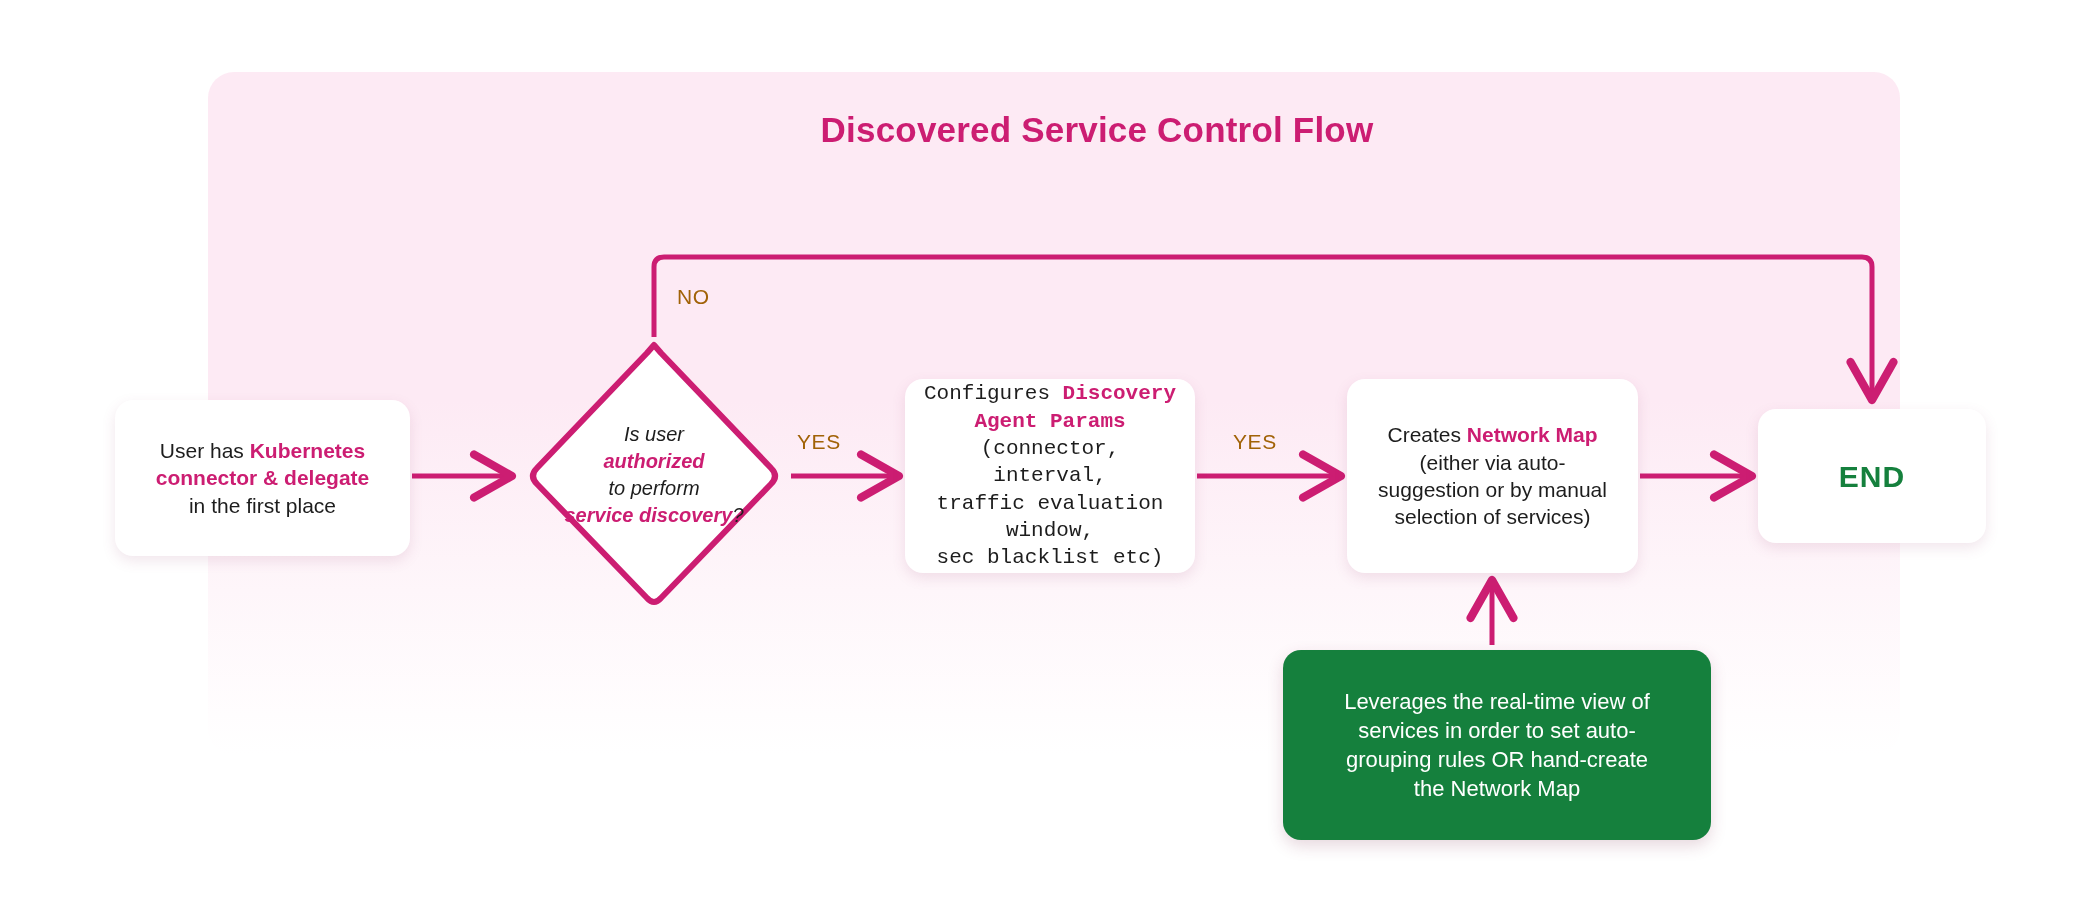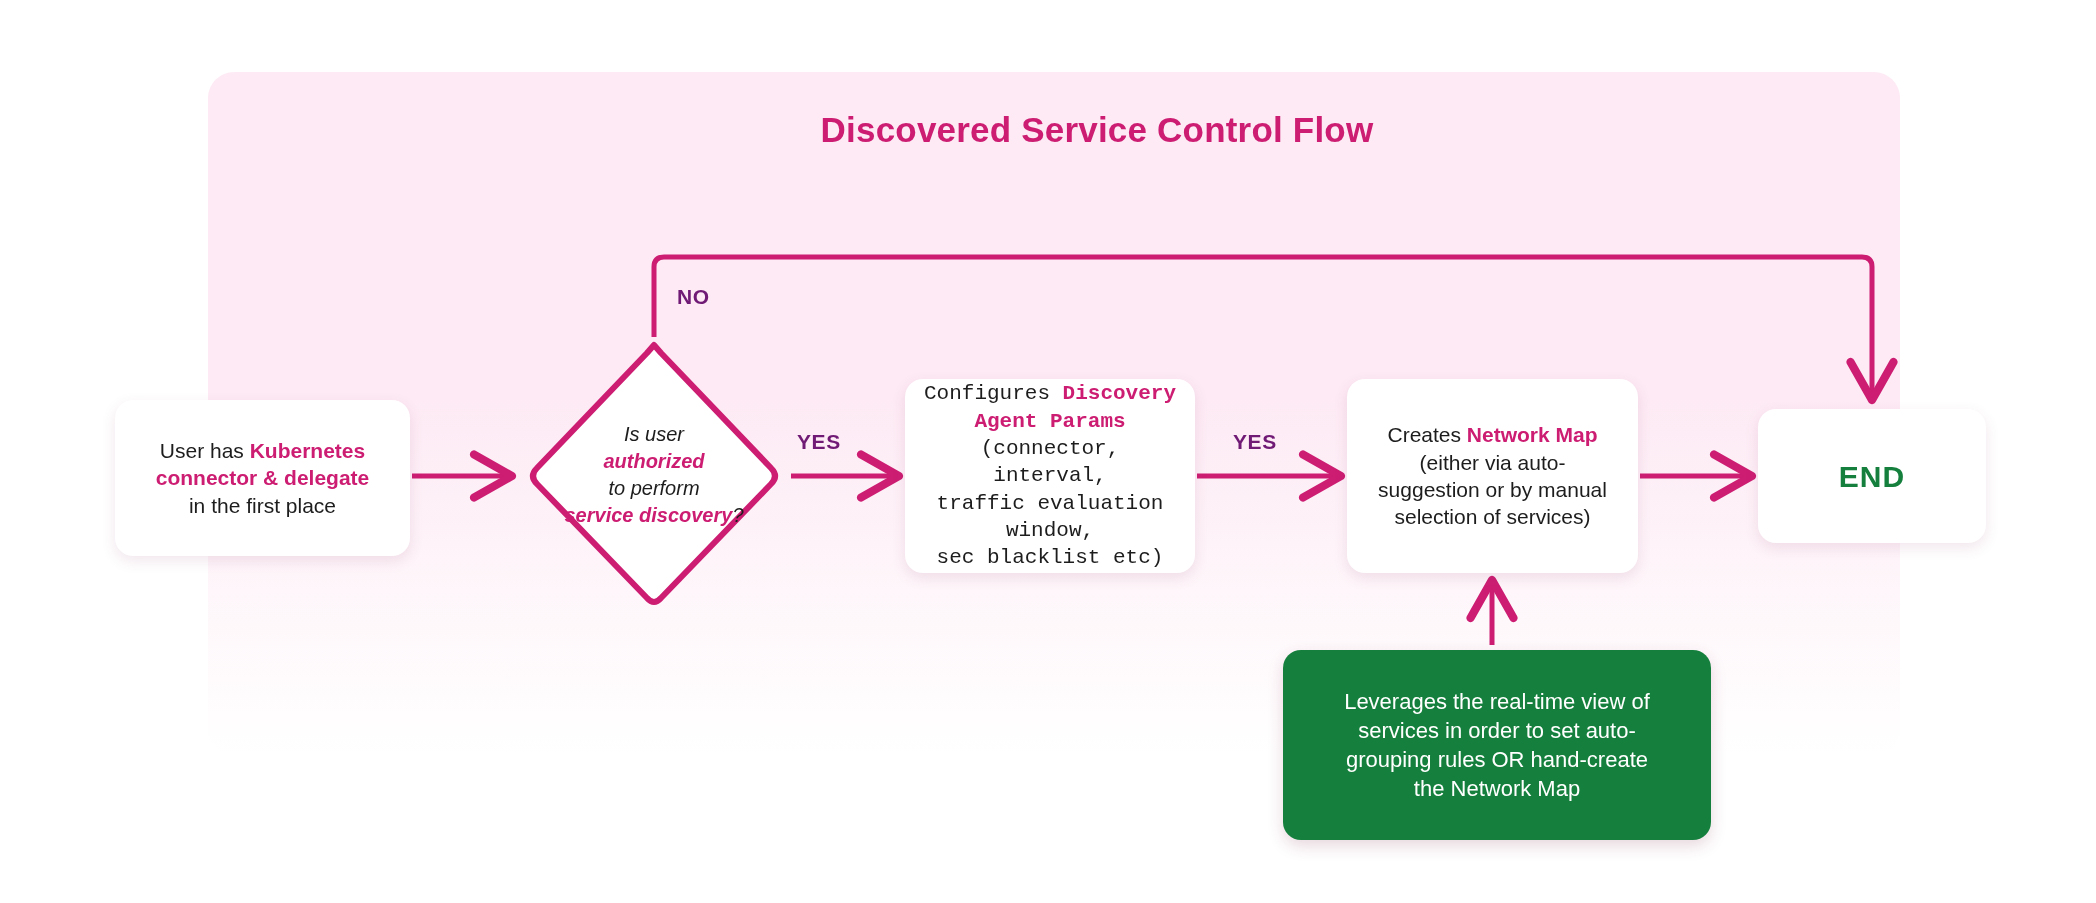--- a/index.html
+++ b/index.html
@@ -43,21 +43,21 @@
   #node-note .txt{padding:0 22px;}
 
   .diamond-wrap{position:absolute;left:519px;top:335px;width:270px;height:280px;font-style:italic;}
   .diamond-wrap svg{position:absolute;left:0;top:0;overflow:visible;}
   .diamond-label{
     position:absolute;left:0;top:0;width:270px;height:280px;
     display:flex;align-items:center;justify-content:center;text-align:center;
     font-size:20px;line-height:1.34;color:#1d1d1d;
   }
 
-  .edge-label{position:absolute;font-size:21px;font-weight:bold;color:#701a75;letter-spacing:.6px;}
+  .edge-label{position:absolute;font-size:21px;font-weight:normal;color:#a16207;letter-spacing:.6px;}
   #lbl-yes1{left:797px;top:430px;}
   #lbl-yes2{left:1233px;top:430px;}
   #lbl-no{left:677px;top:285px;}
 </style>
 </head>
 <body>
 
 <div id="stage">
 
   <div class="panel"></div>

